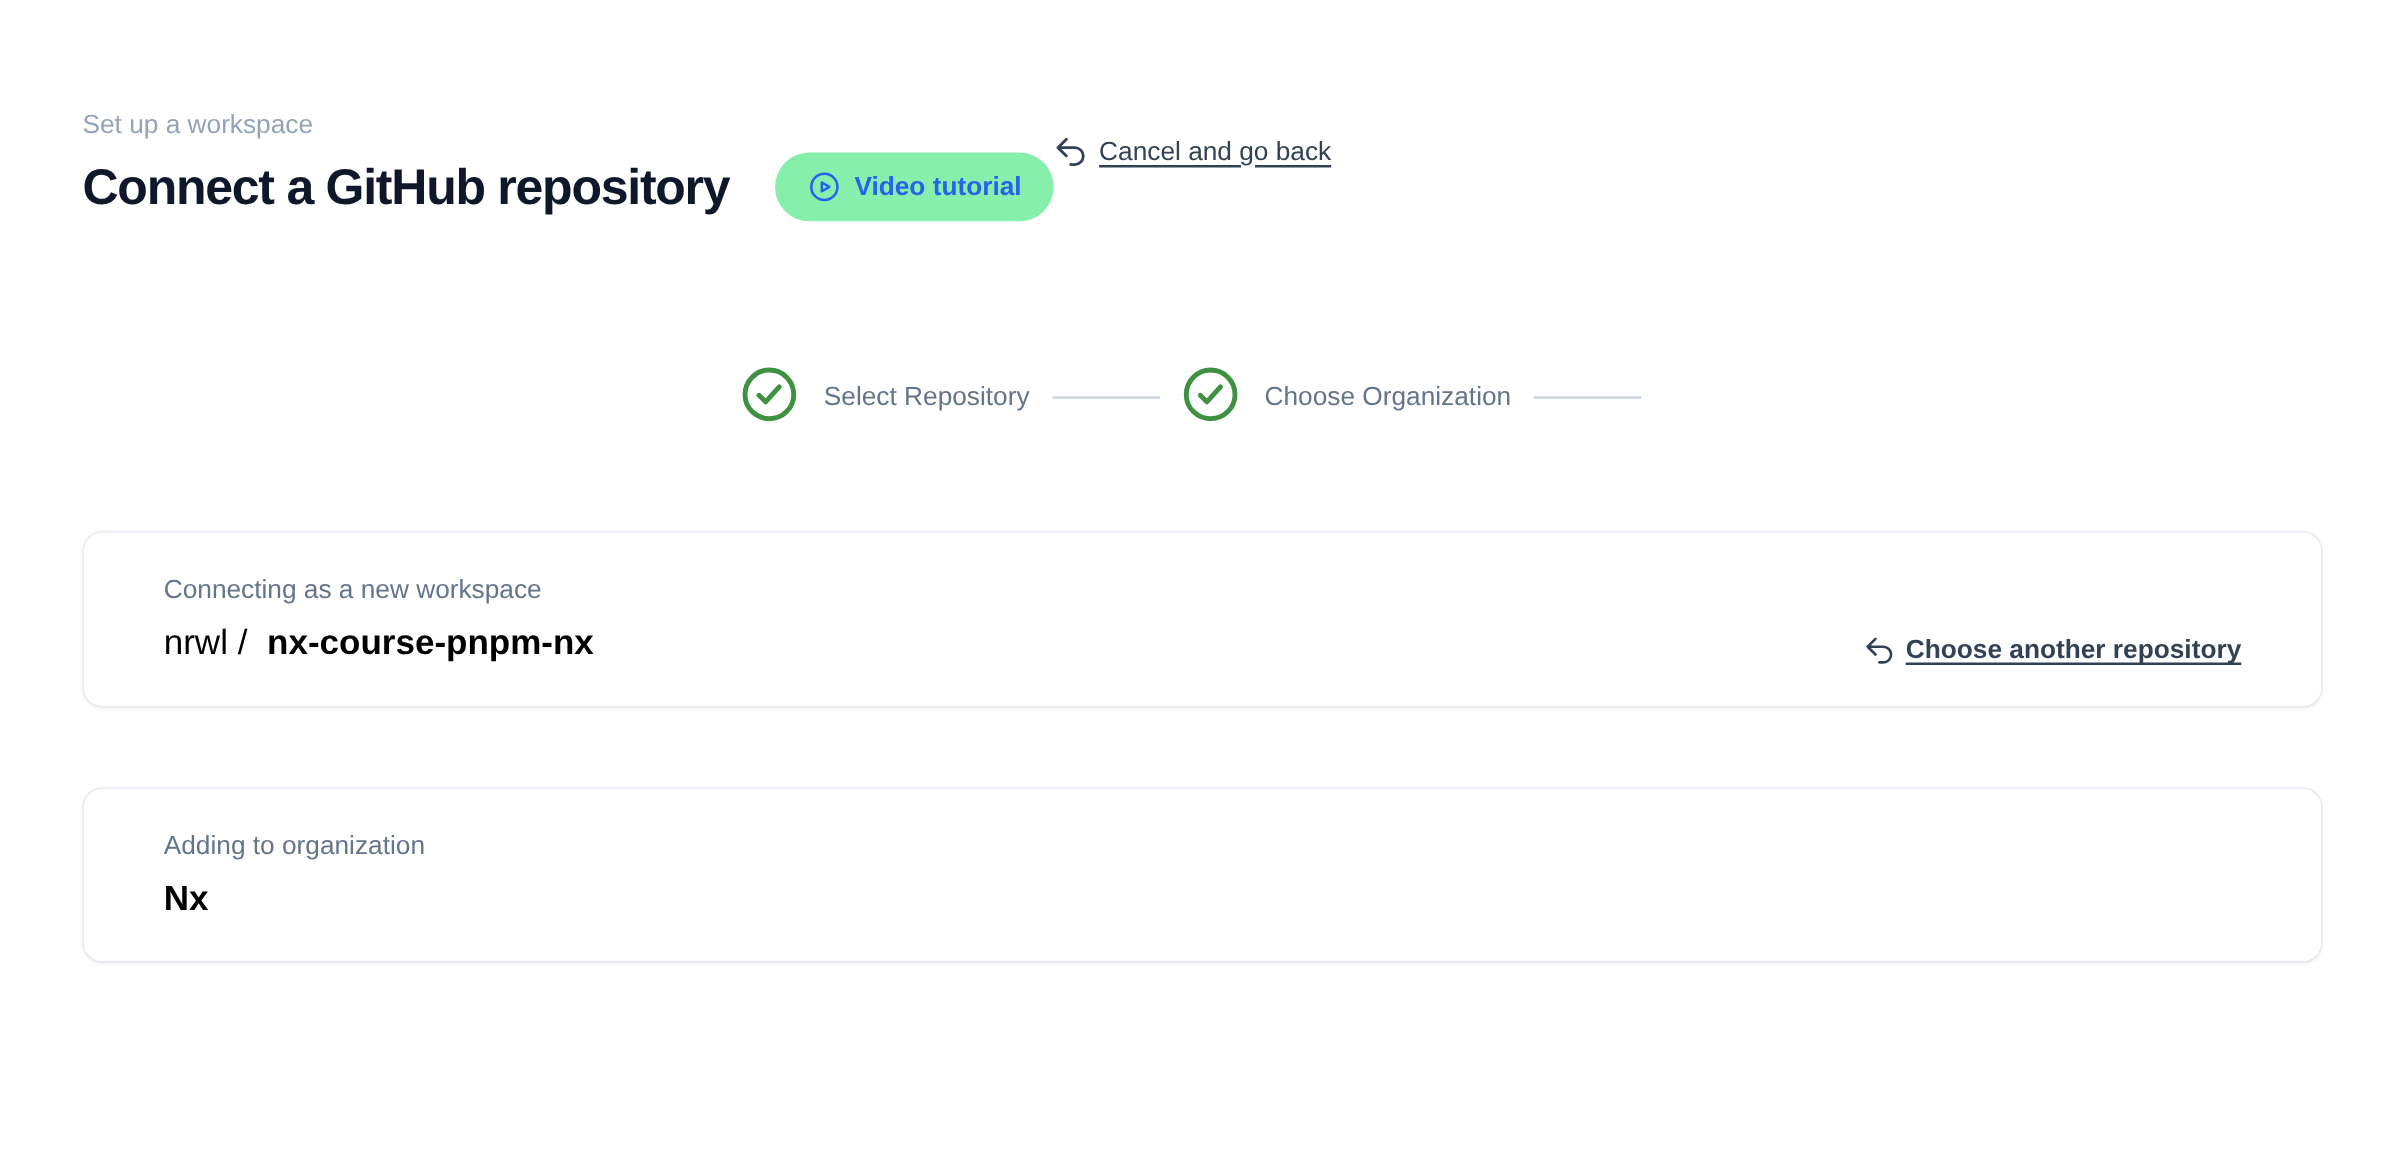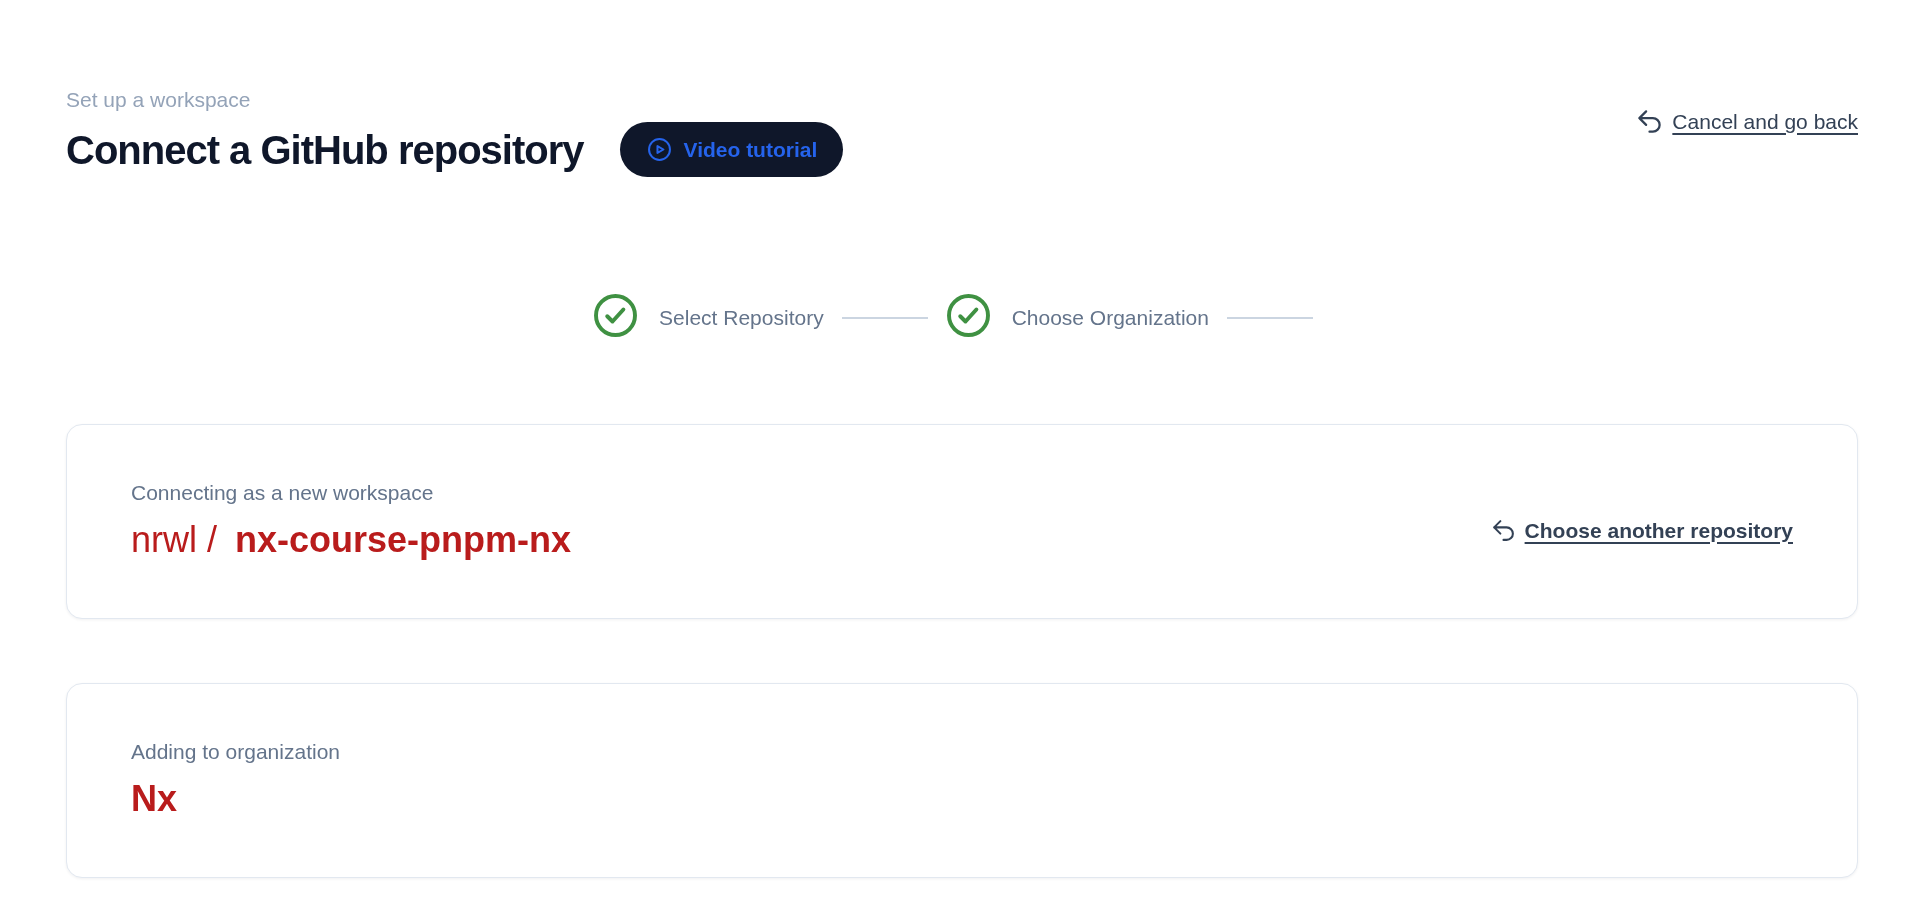--- a/index.html
+++ b/index.html
@@ -12,21 +12,20 @@
   }
   .container {
     width: 1792px;
     margin: 0 auto;
     padding-top: 88px;
   }
 
   
   .header-row {
     display: flex;
-    justify-content: space-between;
     align-items: flex-start;
   }
   .eyebrow {
     font-size: 21px;
     color: #94a3b8;
     margin-bottom: 10px;
   }
   .title-row {
     display: flex;
     align-items: center;
@@ -36,21 +35,21 @@
     font-weight: 800;
     letter-spacing: -1px;
     color: #0f172a;
     line-height: 1.1;
   }
   .video-pill {
     display: inline-flex;
     align-items: center;
     gap: 11px;
     margin-left: 36px;
-    background: #0f172a;
+    background: #86efac;
     color: #2563eb;
     border: none;
     border-radius: 9999px;
     padding: 14px 26px;
     font-family: inherit;
     font-size: 21px;
     font-weight: 700;
     cursor: pointer;
   }
   .video-pill svg { display: block; }
@@ -92,36 +91,36 @@
     background: #cbd5e1;
     margin: 0 18px;
   }
 
   
   .card {
     border: 1px solid #e2e8f0;
     border-radius: 16px;
     background: #ffffff;
     box-shadow: 0 1px 3px rgba(15, 23, 42, 0.06);
-    padding: 54px 64px;
+    padding: 32px 64px;
     display: flex;
     justify-content: space-between;
-    align-items: center;
+    align-items: flex-end;
   }
   .card-first { margin-top: 82px; }
   .card-gap { margin-top: 64px; }
   .card-label {
     font-size: 21px;
     color: #64748b;
     line-height: 1.35;
   }
   .card-value {
     margin-top: 10px;
-    font-size: 36px;
-    color: #b91c1c;
+    font-size: 28px;
+    color: #000000;
     line-height: 1.3;
   }
   .card-value .owner { font-weight: 500; }
   .card-value .repo { font-weight: 700; margin-left: 8px; }
   .card-value.org-name { font-weight: 700; }
   .card .link { margin-top: 18px; font-weight: bold; }
 </style>
 </head>
 <body>
 

